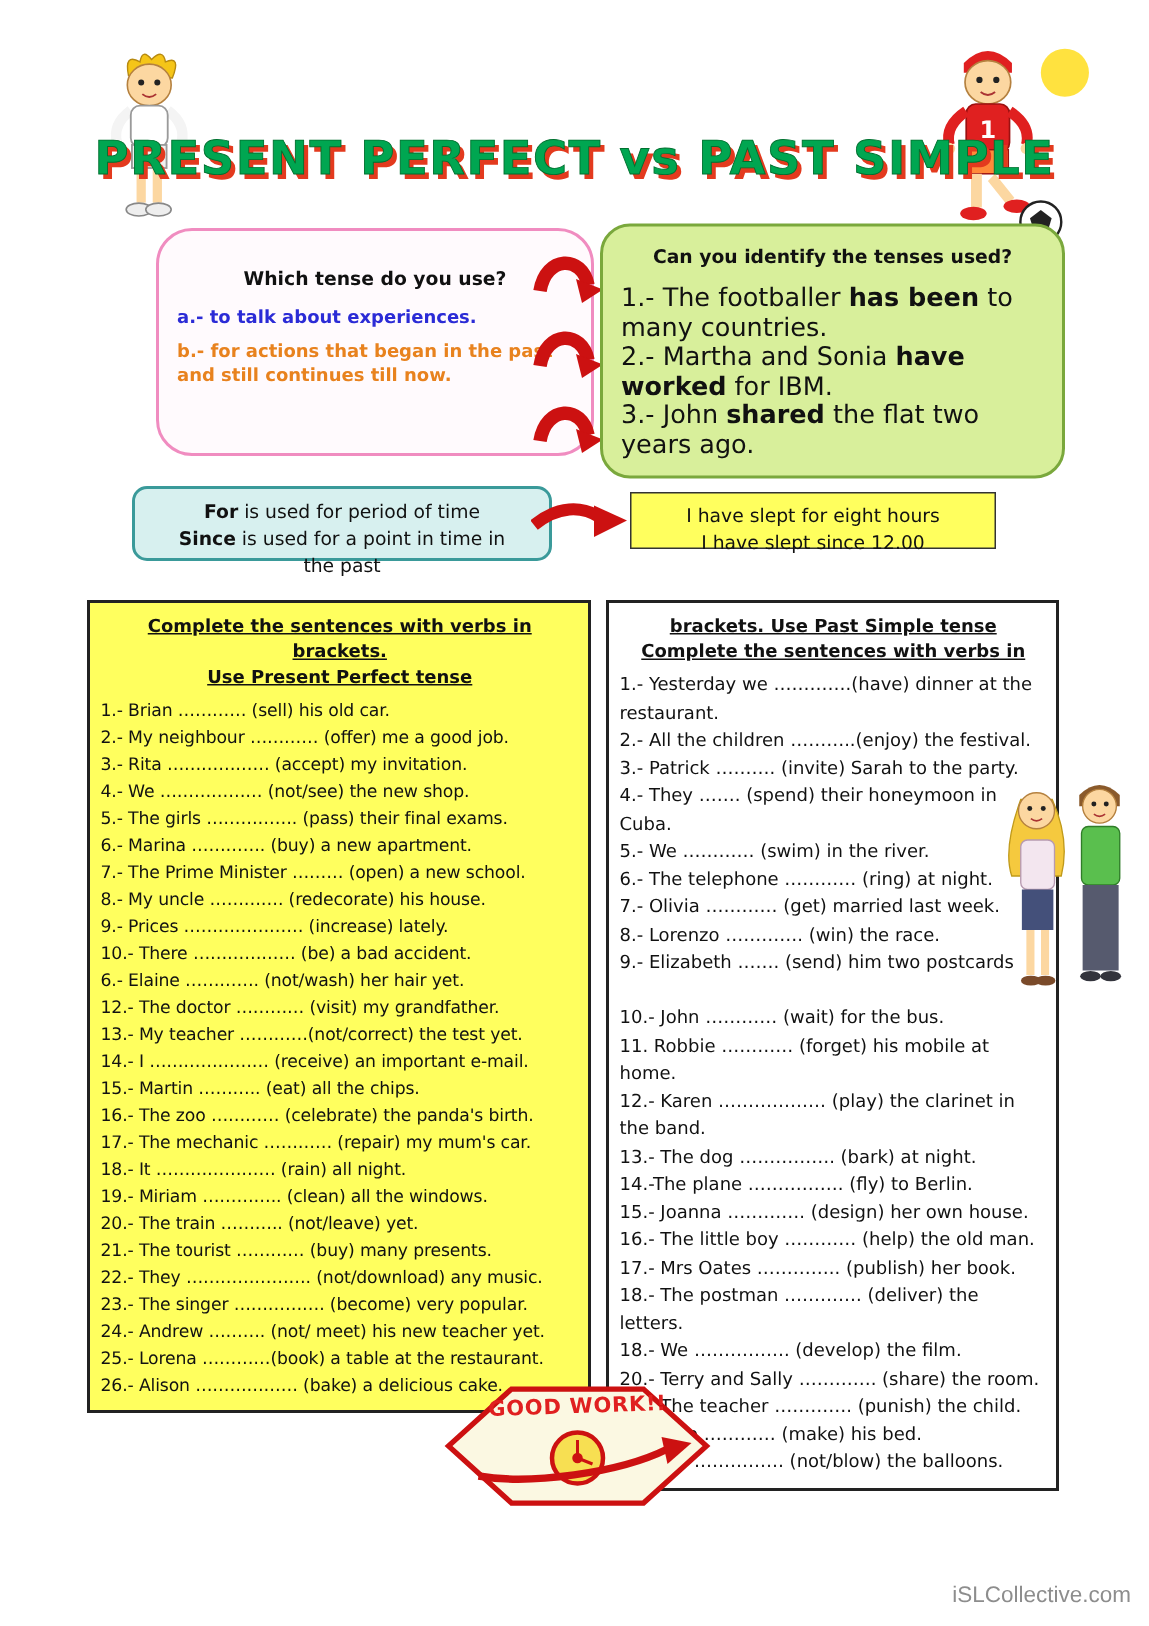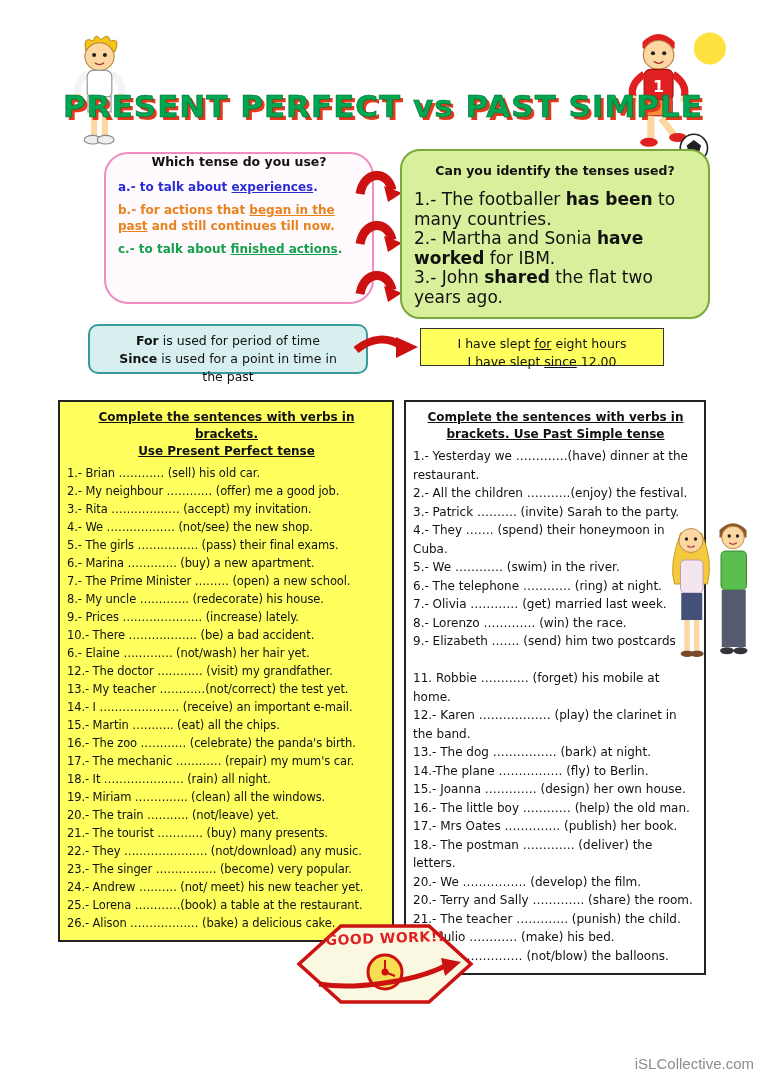--- a/index.html
+++ b/index.html
@@ -11,30 +11,30 @@
   
   .title{
     position:absolute;top:88px;left:0;width:100%;text-align:center;
     font-size:31px;font-weight:bold;letter-spacing:1px;color:#00a651;
     -webkit-text-stroke:0.6px #00702f;
     text-shadow:3px 3px 0 #e33a1e;
   }
   
   .box{position:absolute;box-sizing:border-box;}
   .box-pink{
-    left:104px;top:152px;width:270px;height:152px;
+    left:104px;top:152px;width:292px;height:152px;
     background:#fffafd;border:2px solid #f08cc0;border-radius:24px;
-    padding:0 12px;
+    padding:24px 12px;
   }
   .box-pink .box-title{font-weight:bold;font-size:12.5px;text-align:center;margin-bottom:10px;}
   .use-item{font-size:12px;font-weight:bold;line-height:16.5px;margin-bottom:6px;}
   .c-blue{color:#2b2bd6;}
   .c-orange{color:#e8821e;}
   .c-green{color:#14a04c;}
-  .u{text-decoration:underline;}
+  .u{}
   .box-green{
     left:400px;top:149px;width:310px;height:170px;
     background:#d8ef9b;border:2px solid #7aa83c;border-radius:20px;
     padding:12px 12px;
   }
   .box-green .box-title{font-weight:bold;font-size:12.5px;text-align:center;margin-bottom:12px;}
   .id-item{font-size:17px;line-height:19.5px;}
   .id-item b{font-weight:bold;}
   .box-cyan{
     left:88px;top:324px;width:280px;height:50px;
@@ -122,23 +122,20 @@
 
   <div class="title">PRESENT PERFECT vs PAST SIMPLE</div>
 
   <div class="box box-pink">
     <div class="box-title">Which tense do you use?</div>
     <div class="use-item c-blue">
         <span>a.-</span><span> to talk about </span><span class="u">experiences</span><span>.</span>
       </div>
       <div class="use-item c-orange">
         <span>b.-</span><span> for actions that </span><span class="u">began in the past</span><span> and still continues till now.</span>
-      </div>
-      <div class="use-item c-green">
-        <span>c.-</span><span> to talk about </span><span class="u">finished actions</span><span>.</span>
       </div>
   </div>
 
   <div class="abs arrow-stack">
     <svg width="48" height="40" viewBox="0 0 48 40">
       <path d="M6 32 C 10 8, 34 8, 38 28" fill="none" stroke="#cc1111" stroke-width="9"></path>
       <polygon points="30,24 48,31 34,40" fill="#cc1111"></polygon>
     </svg>
     <svg width="48" height="40" viewBox="0 0 48 40">
       <path d="M6 32 C 10 8, 34 8, 38 28" fill="none" stroke="#cc1111" stroke-width="9"></path>
@@ -214,42 +211,43 @@
       <div class="ex-line">21.- The tourist ………… (buy) many presents.</div>
       <div class="ex-line">22.- They …………………. (not/download) any music.</div>
       <div class="ex-line">23.- The singer ……………. (become) very popular.</div>
       <div class="ex-line">24.- Andrew ………. (not/ meet) his new teacher yet.</div>
       <div class="ex-line">25.- Lorena …………(book) a table at the restaurant.</div>
       <div class="ex-line">26.- Alison ……………… (bake) a delicious cake.</div>
   </div>
 
   <div class="exercise exercise-right">
     <div class="ex-head">
+      <div>brackets.  Use Past Simple tense</div>
       <div>Complete the sentences with verbs in</div>
-      <div>brackets.  Use Past Simple tense</div>
     </div>
     <div class="ex-line">1.-  Yesterday we ………….(have) dinner at the restaurant.</div>
       <div class="ex-line">2.- All the children ………..(enjoy) the festival.</div>
       <div class="ex-line">3.- Patrick ………. (invite) Sarah to the party.</div>
       <div class="ex-line">4.- They ……. (spend) their honeymoon in Cuba.</div>
       <div class="ex-line">5.-  We ………… (swim) in the river.</div>
       <div class="ex-line">6.- The telephone ………… (ring) at night.</div>
       <div class="ex-line">7.- Olivia ………… (get) married last week.</div>
       <div class="ex-line">8.- Lorenzo …………. (win) the race.</div>
       <div class="ex-line">9.- Elizabeth ……. (send) him two postcards</div>
       <div class="ex-line"></div>
+      <div class="ex-line">10.- John ………… (wait) for the bus.</div>
       <div class="ex-line">11. Robbie ………… (forget) his mobile at home.</div>
       <div class="ex-line">12.- Karen ……………… (play) the clarinet in the band.</div>
       <div class="ex-line">13.- The dog ……………. (bark) at night.</div>
       <div class="ex-line">14.-The plane ……………. (fly) to Berlin.</div>
       <div class="ex-line">15.- Joanna …………. (design) her own house.</div>
       <div class="ex-line">16.- The little boy ………… (help) the old man.</div>
       <div class="ex-line">17.- Mrs Oates ………….. (publish) her book.</div>
       <div class="ex-line">18.- The postman …………. (deliver) the letters.</div>
-      <div class="ex-line">20.- We ……………. (develop) the film.</div>
+      <div class="ex-line">18.- We ……………. (develop) the film.</div>
       <div class="ex-line">20.- Terry and Sally …………. (share) the room.</div>
       <div class="ex-line">21.- The teacher …………. (punish) the child.</div>
       <div class="ex-line">22.- Julio ………… (make) his bed.</div>
       <div class="ex-line">23.- We …………… (not/blow) the balloons.</div>
   </div>
 
   <svg class="abs" style="left:662px;top:515px;" width="100" height="150" viewBox="0 0 66 100">
     <path d="M12 12 Q4 34 8 46 L30 46 Q34 30 26 12 Z" fill="#f5c93e" stroke="#c09a1a" stroke-width="0.6"></path>
     <ellipse cx="19" cy="17" rx="8" ry="8" fill="#fcd7a1" stroke="#b5813f" stroke-width="0.6"></ellipse>
     <circle cx="16" cy="16" r="1.1" fill="#222"></circle>

